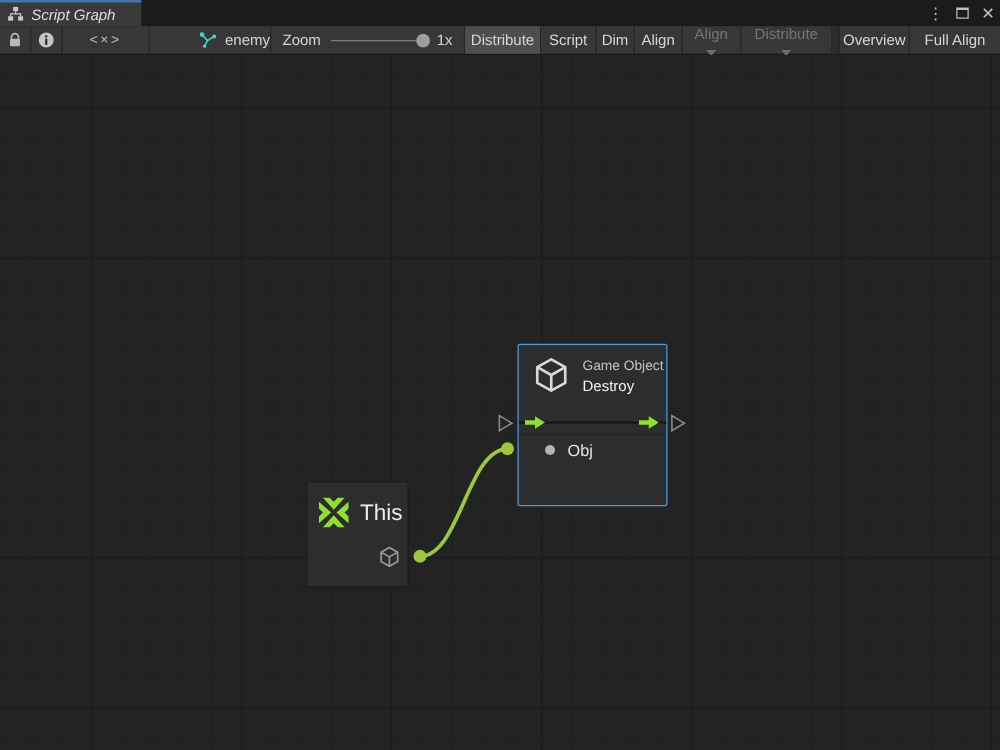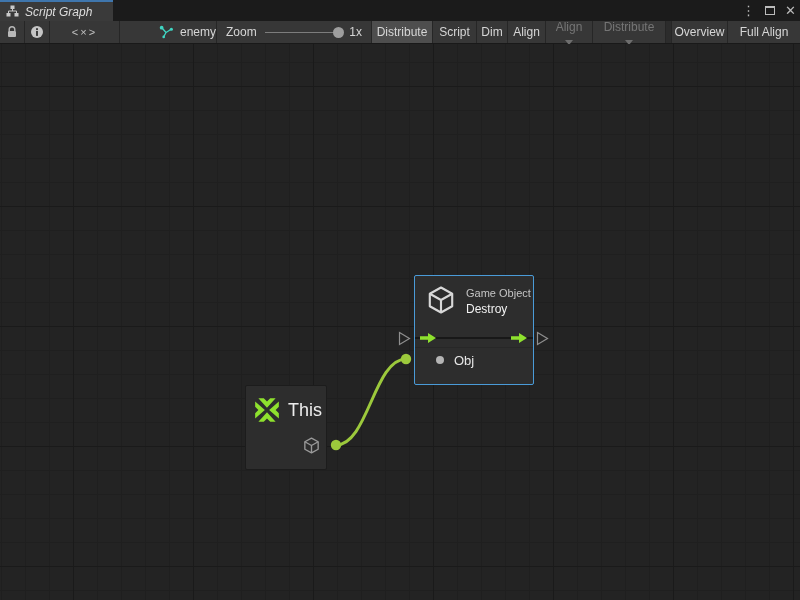--- a/index.html
+++ b/index.html
@@ -46,21 +46,21 @@
 
   .node { position:absolute; background:#2d2d2d; border:1px solid #1c1c1c; border-radius:2px; cursor:pointer; }
 
   
   .node-this { left:245px; top:341px; width:82px; height:85px; }
   .this-header { display:flex; align-items:center; gap:7px; padding:10px 0 0 7px; }
   .this-title { color:#ededed; font-size:18px; }
   .this-port-cube { position:absolute; right:5px; top:50px; width:19px; height:19px; color:#9a9a9a; }
 
   
-  .node-destroy { left:414px; top:231px; width:120px; height:110px; background:#2d2d2d; border:1px solid #4a9bd8; }
+  .node-destroy { left:414px; top:231px; width:120px; height:130px; background:#2d2d2d; border:1px solid #4a9bd8; }
   .destroy-header { display:flex; align-items:flex-start; padding:8px 0 0 10px; gap:9px; }
   .destroy-cube { width:32px; height:32px; color:#d8d8d8; flex:none; }
   .destroy-labels { padding-top:3px; }
   .destroy-category { color:#c4c4c4; font-size:11px; line-height:13px; }
   .destroy-title { color:#f2f2f2; font-size:12px; line-height:19px; }
   .relation-line { position:absolute; left:0; right:0; top:61px; height:2px; background:#181818; }
   .flow-arrow { position:absolute; top:56px; width:16px; height:12px; color:#8ee12e; }
   .flow-arrow.in { left:5px; }
   .flow-arrow.out { right:6px; }
   .row-sep { position:absolute; left:0; right:0; top:71px; height:1px; background:#272727; }

